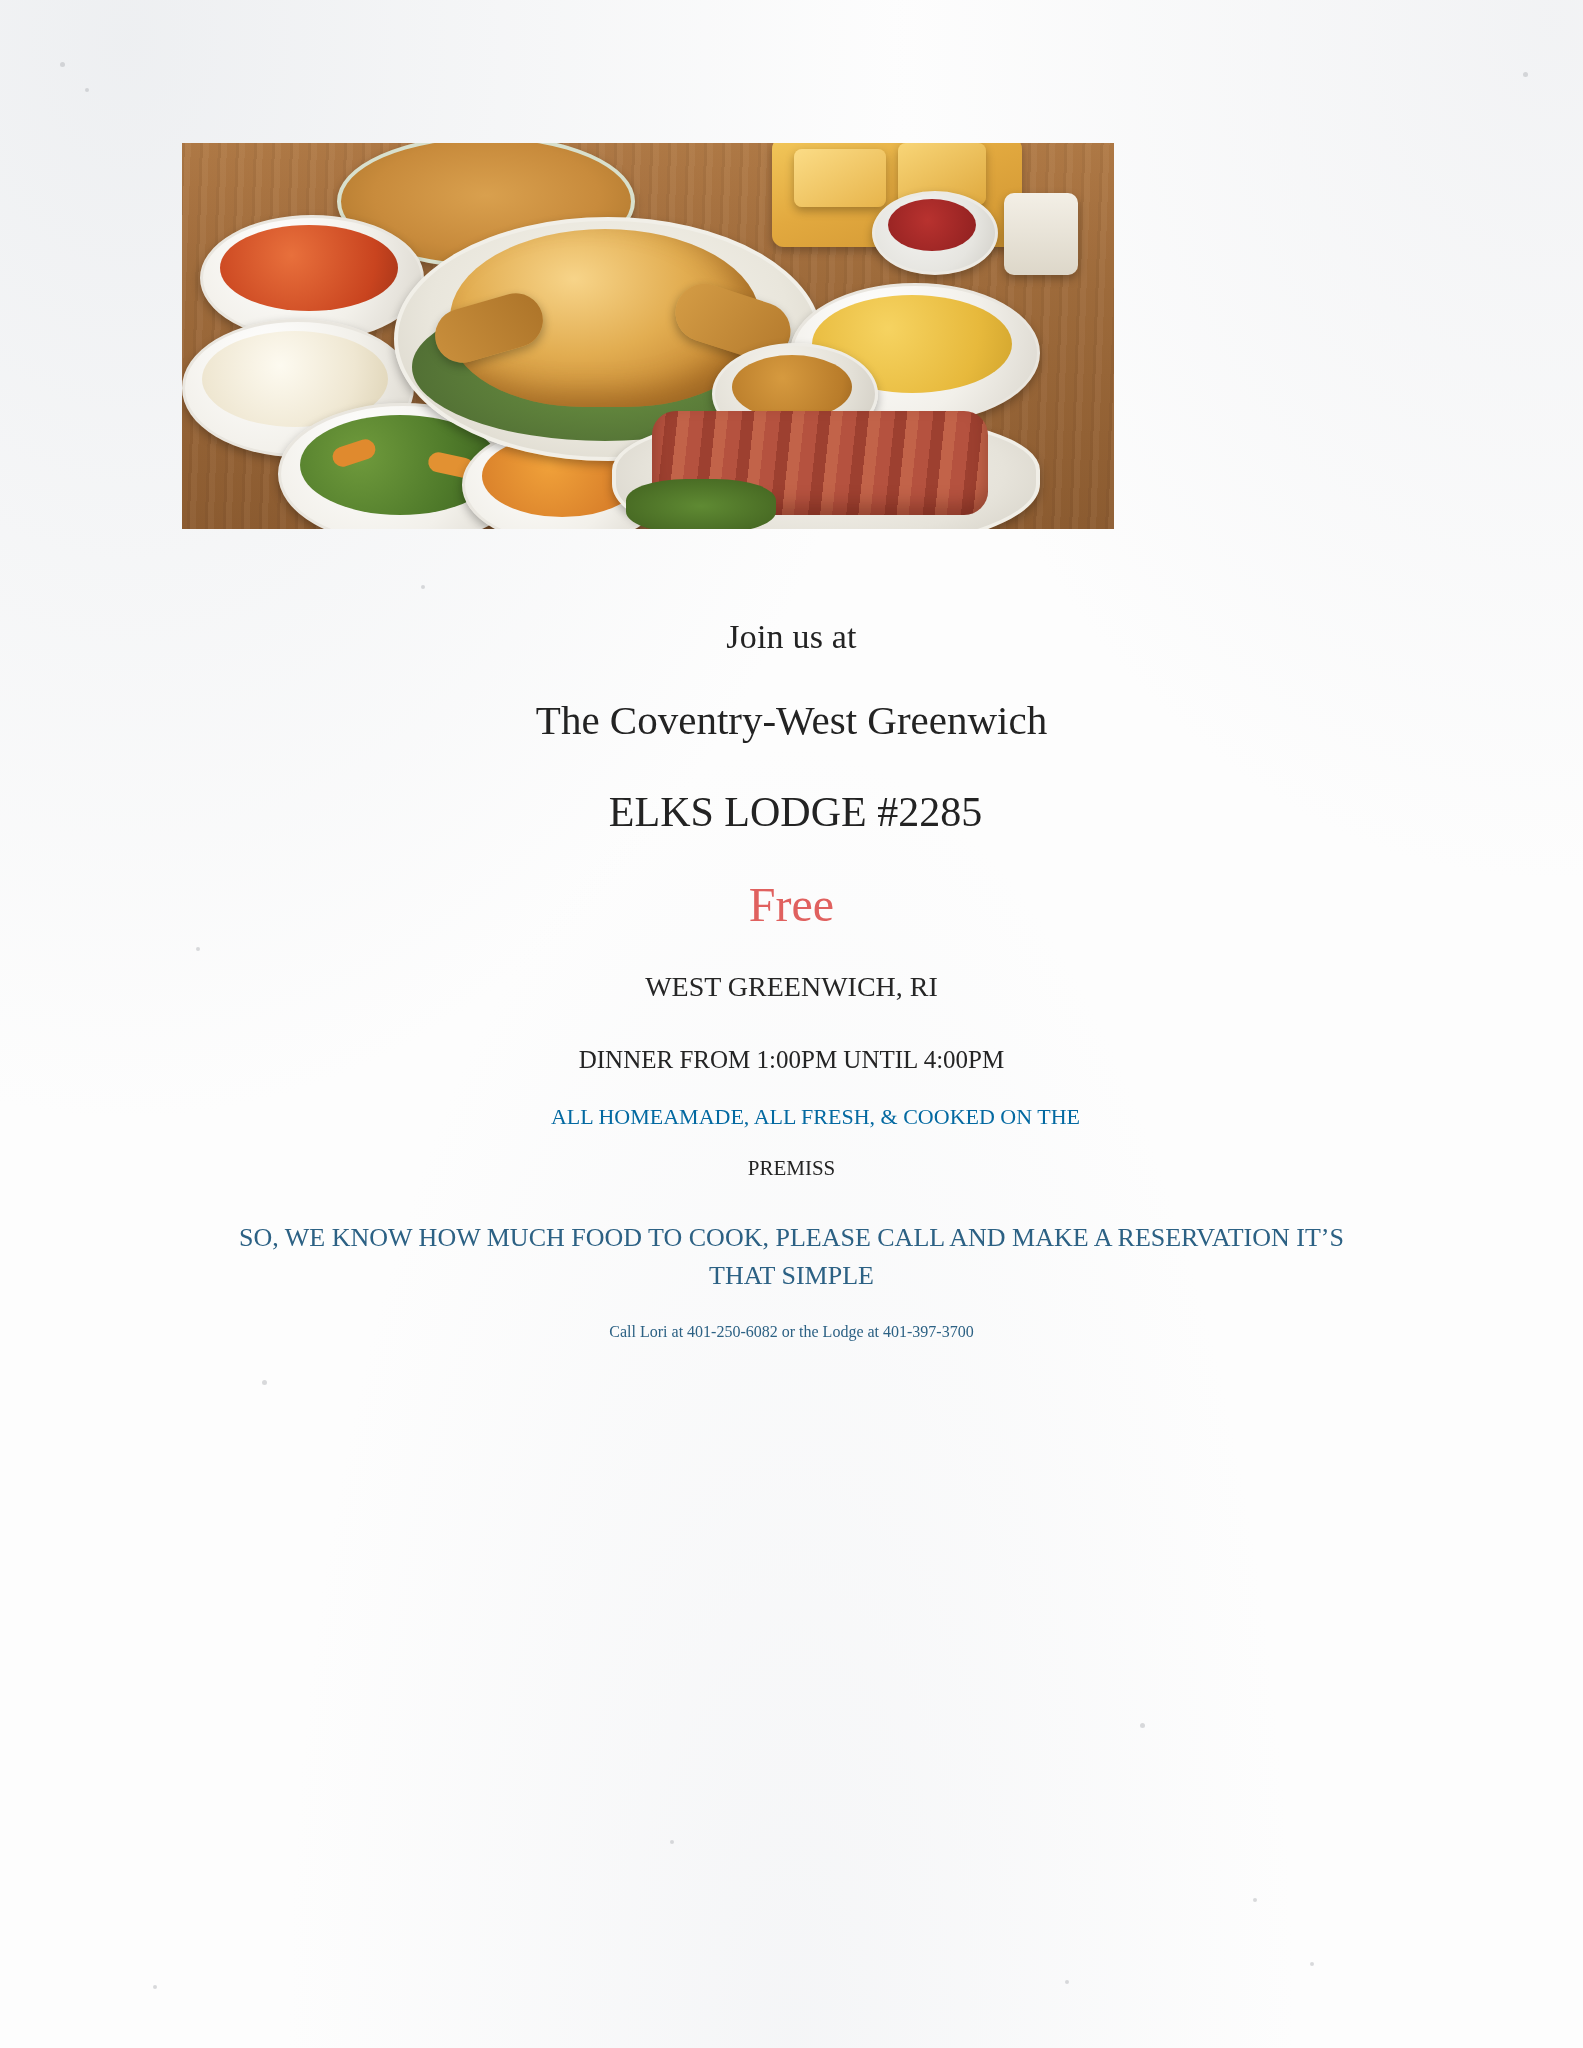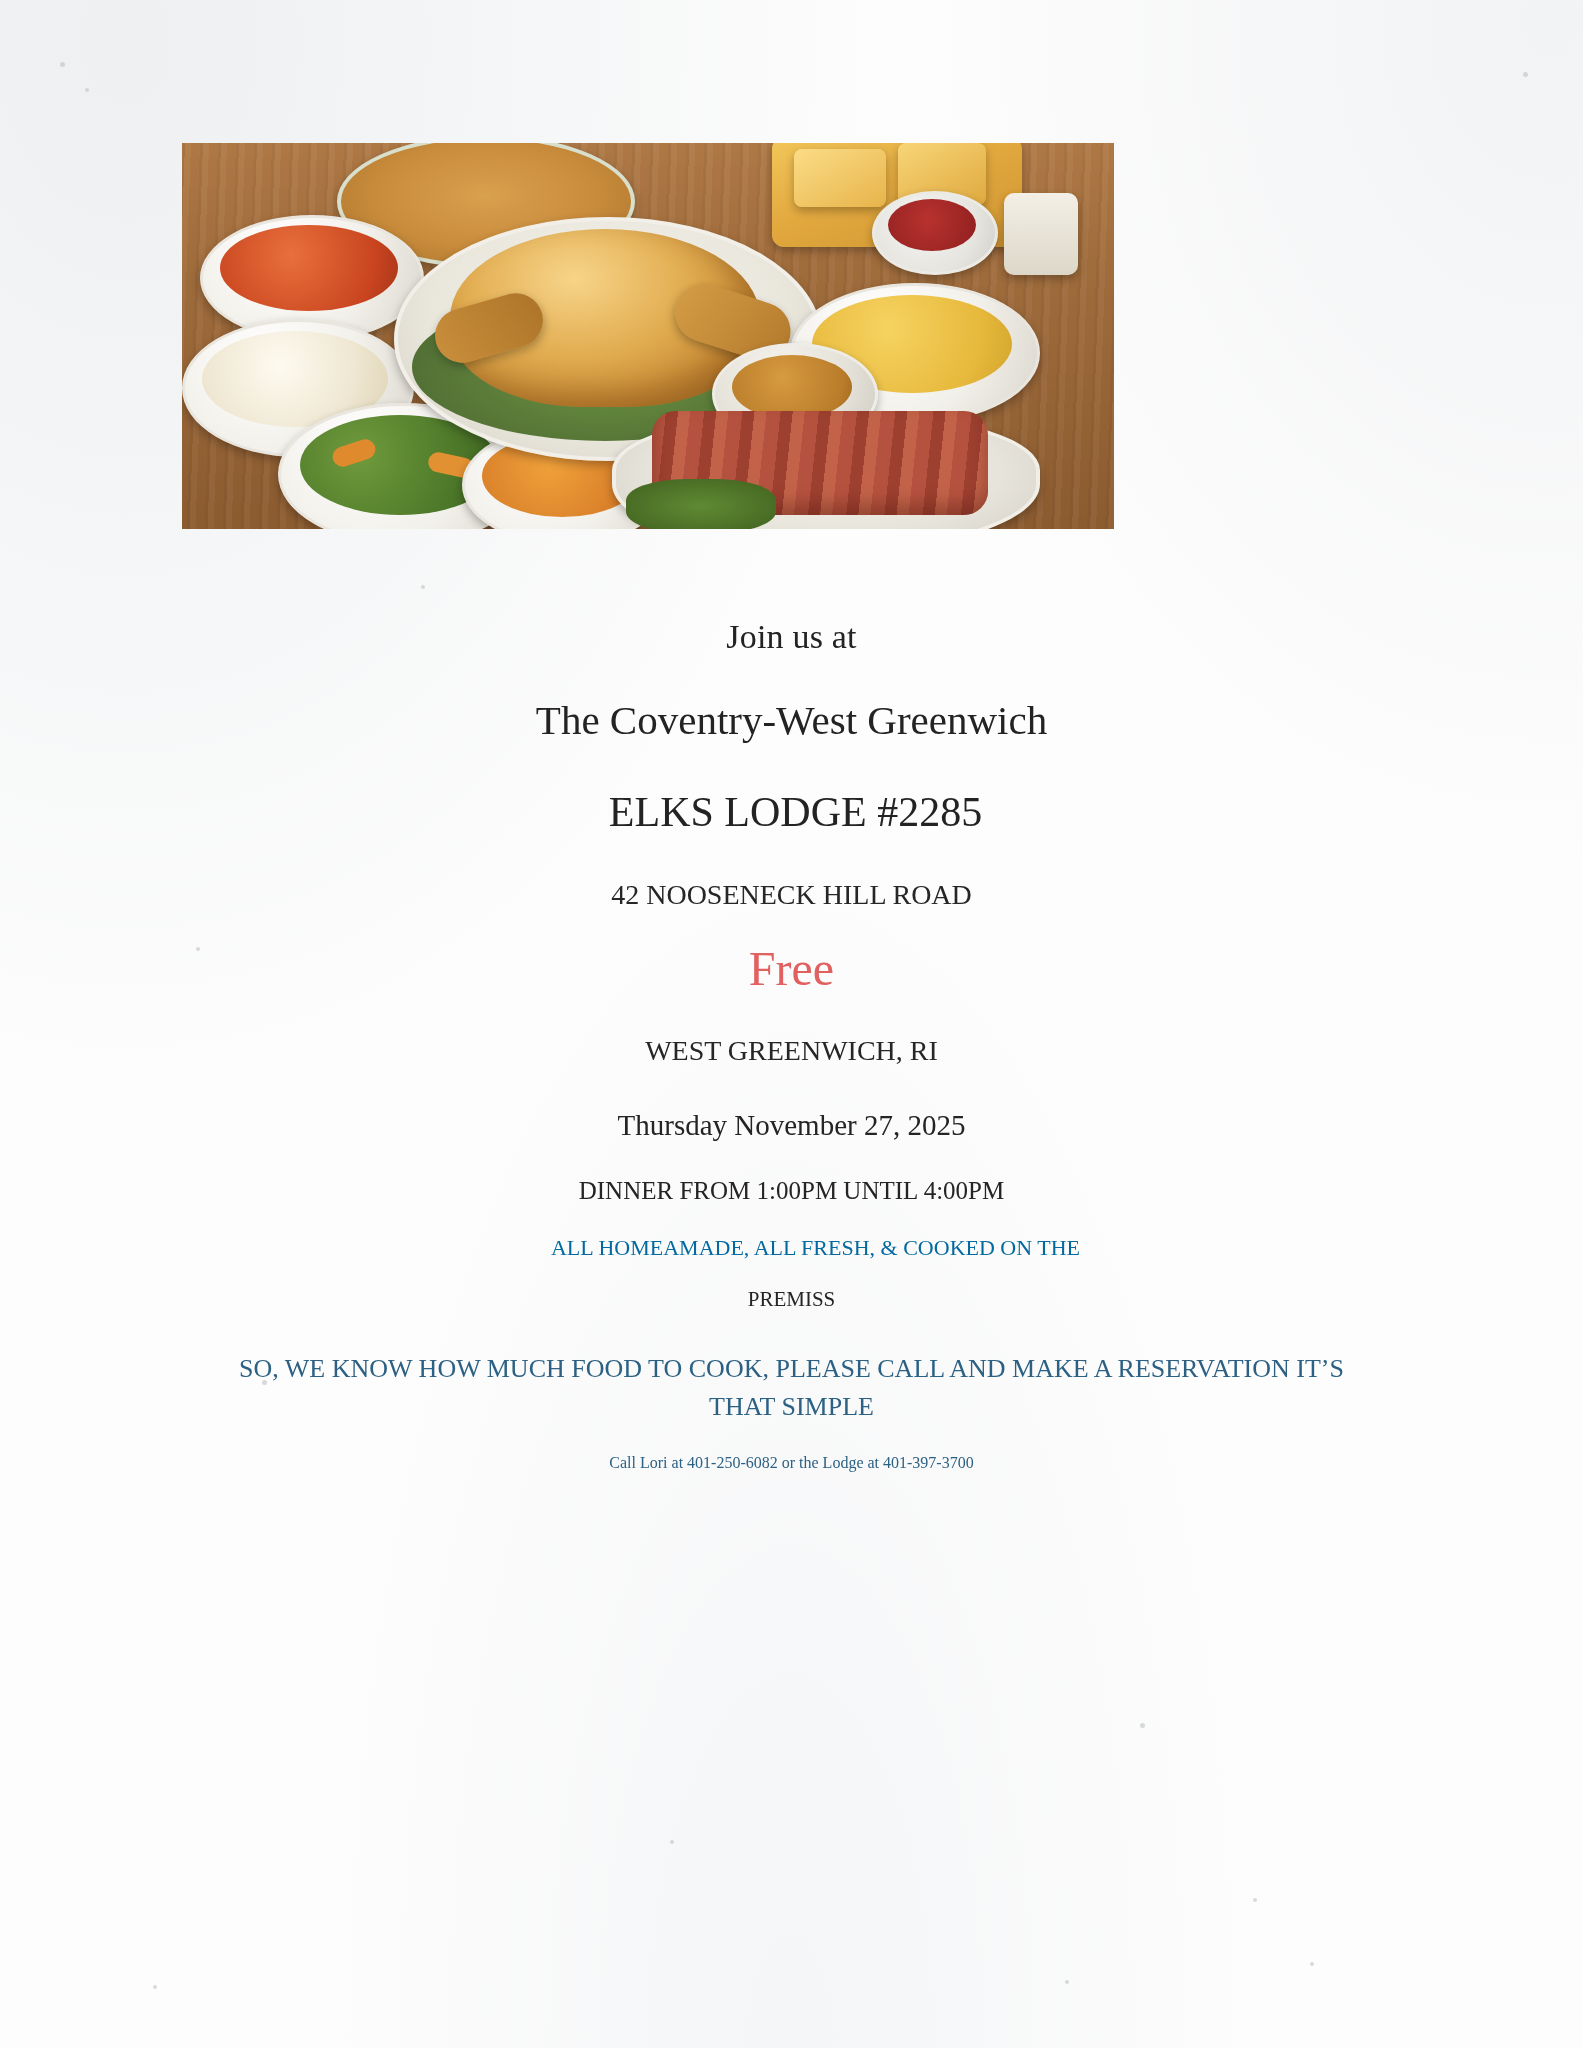--- a/index.html
+++ b/index.html
@@ -250,28 +250,26 @@
   </div>
 
   <div class="content">
 
     <p class="line l-join">Join us at</p>
 
     <p class="line l-lodge-name">The Coventry-West Greenwich</p>
 
     <p class="line l-lodge-num">ELKS LODGE #2285</p>
 
-    <p class="line l-addr1">42 NOOSENECK HILL ROAD</p>
 
     <p class="line l-free">Free</p>
 
     <p class="line l-addr2">WEST GREENWICH, RI</p>
 
 
-    <p class="line l-date">Thursday November 27, 2025</p>
 
     <p class="line l-hours">DINNER FROM 1:00PM UNTIL 4:00PM</p>
 
     <p class="line l-homemade">ALL HOMEAMADE, ALL FRESH, &amp; COOKED ON THE</p>
 
     <p class="line l-premiss">PREMISS</p>
 
     <p class="line l-reserve">SO, WE KNOW HOW MUCH FOOD TO COOK, PLEASE CALL AND MAKE A RESERVATION IT’S THAT SIMPLE</p>
 
     <p class="line l-call">Call Lori at 401-250-6082 or the Lodge at 401-397-3700</p>

